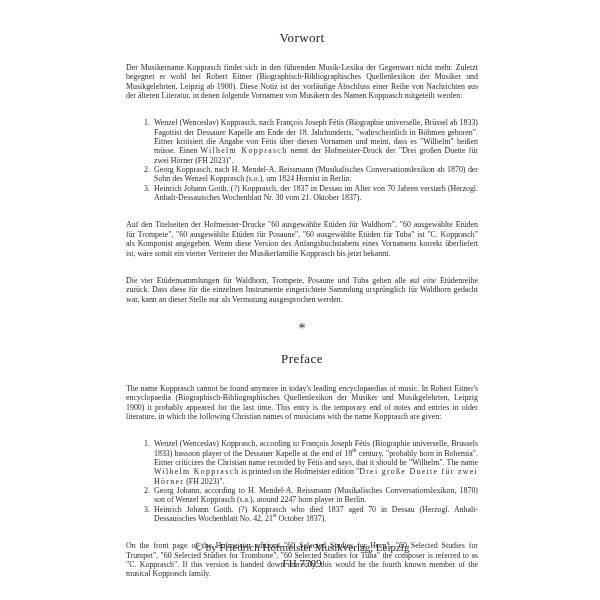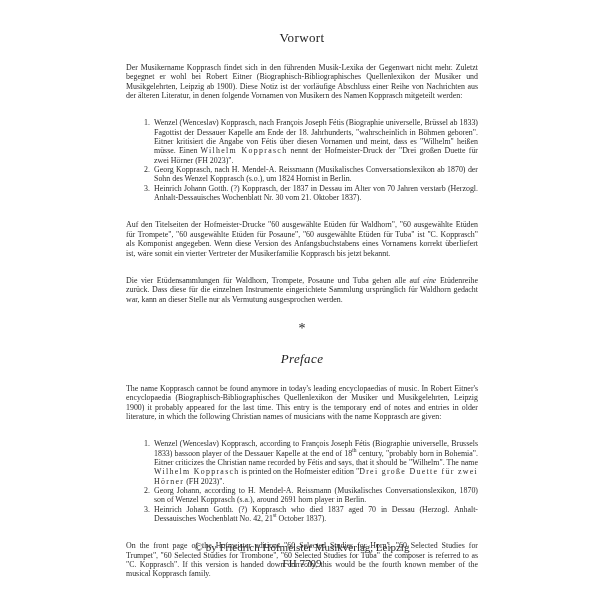--- a/index.html
+++ b/index.html
@@ -23,21 +23,20 @@
     font-size: 13px;
     line-height: 15px;
     font-weight: normal;
     text-align: center;
     margin: 0 0 11px 0;
     letter-spacing: 0.4px;
     color: #222;
   }
   .title.preface-space {
     margin-top: 15px;
-    font-style: italic;
   }
   p.body-par {
     margin: 18px 0;
     text-align: justify;
   }
   ol.num-list {
     margin: 15px 0;
     padding: 0 0 0 26px;
   }
   ol.num-list li {
@@ -92,21 +91,21 @@
   <p class="body-par">Die vier Etüdensammlungen für Waldhorn, Trompete, Posaune und Tuba gehen alle auf <i>eine</i> Etüdenreihe zurück. Dass diese für die einzelnen Instrumente eingerichtete Sammlung ursprünglich für Waldhorn gedacht war, kann an dieser Stelle nur als Vermutung ausgesprochen werden.</p>
 
   <div class="divider">*</div>
 
   <h1 class="title preface-space">Preface</h1>
 
   <p class="body-par">The name Kopprasch cannot be found anymore in today's leading encyclopaedias of music. In Robert Eitner's encyclopaedia (Biographisch-Bibliographisches Quellenlexikon der Musiker und Musikgelehrten, Leipzig 1900) it probably appeared for the last time. This entry is the temporary end of notes and entries in older literature, in which the following Christian names of musicians with the name Kopprasch are given:</p>
 
   <ol class="num-list">
     <li>Wenzel (Wenceslav) Kopprasch, according to François Joseph Fétis (Biographie universelle, Brussels 1833) bassoon player of the Dessauer Kapelle at the end of 18<sup>th</sup> century, "probably born in Bohemia". Eitner criticizes the Christian name recorded by Fétis and says, that it should be "Wilhelm". The name <span class="ls">Wilhelm Kopprasch</span> is printed on the Hofmeister edition "<span class="ls">Drei große Duette für zwei Hörner</span> (FH 2023)".</li>
-    <li>Georg Johann, according to H. Mendel-A. Reissmann (Musikalisches Conversationslexikon, 1870) son of Wenzel Kopprasch (s.a.), around 2691 horn player in Berlin.</li>
+    <li>Georg Johann, according to H. Mendel-A. Reissmann (Musikalisches Conversationslexikon, 1870) son of Wenzel Kopprasch (s.a.), around 2247 horn player in Berlin.</li>
     <li>Heinrich Johann Gotth. (?) Kopprasch who died 1837 aged 70 in Dessau (Herzogl. Anhalt-Dessauisches Wochenblatt No. 42, 21<sup>st</sup> October 1837).</li>
   </ol>
 
   <p class="body-par">On the front page of the Hofmeister editions "60 Selected Studies for Horn", "60 Selected Studies for Trumpet", "60 Selected Studies for Trombone", "60 Selected Studies for Tuba" the composer is referred to as "C. Kopprasch". If this version is handed down correctly, this would be the fourth known member of the musical Kopprasch family.</p>
 
 
   <div class="footer">
     <div class="copyright">© by Friedrich Hofmeister Musikverlag, Leipzig</div>
     <div class="plate">FH 7709</div>
   </div>

